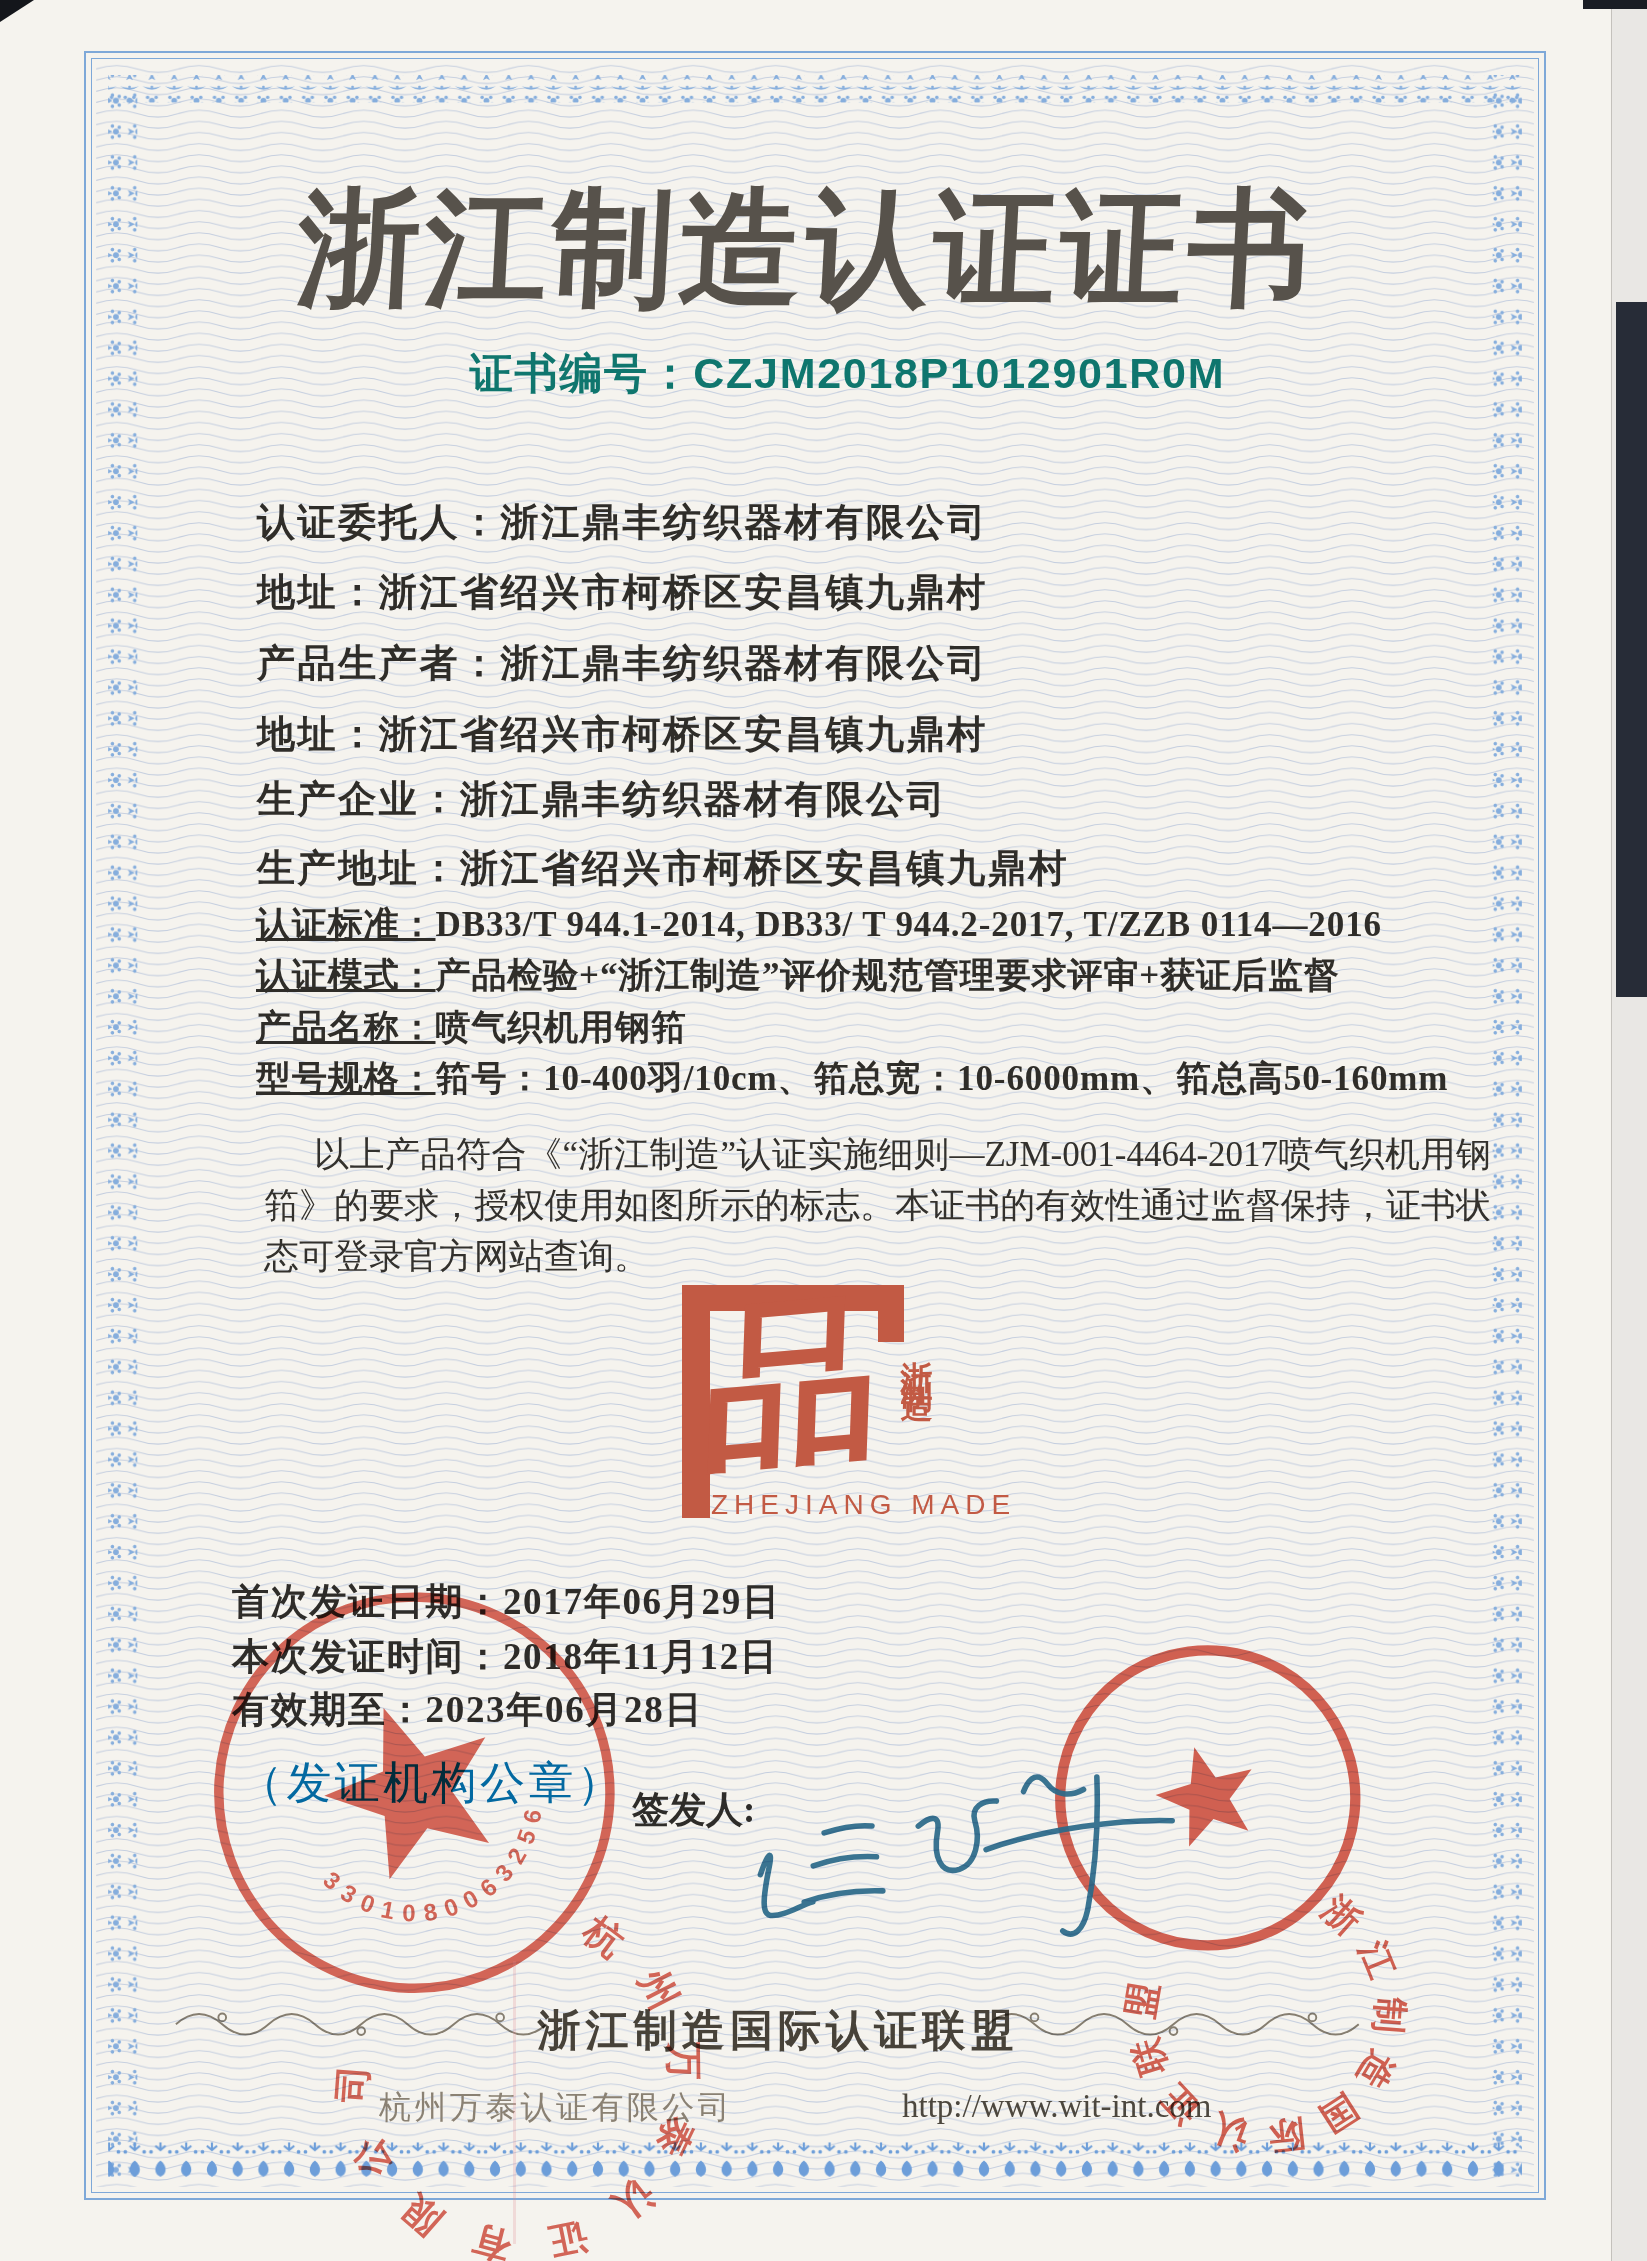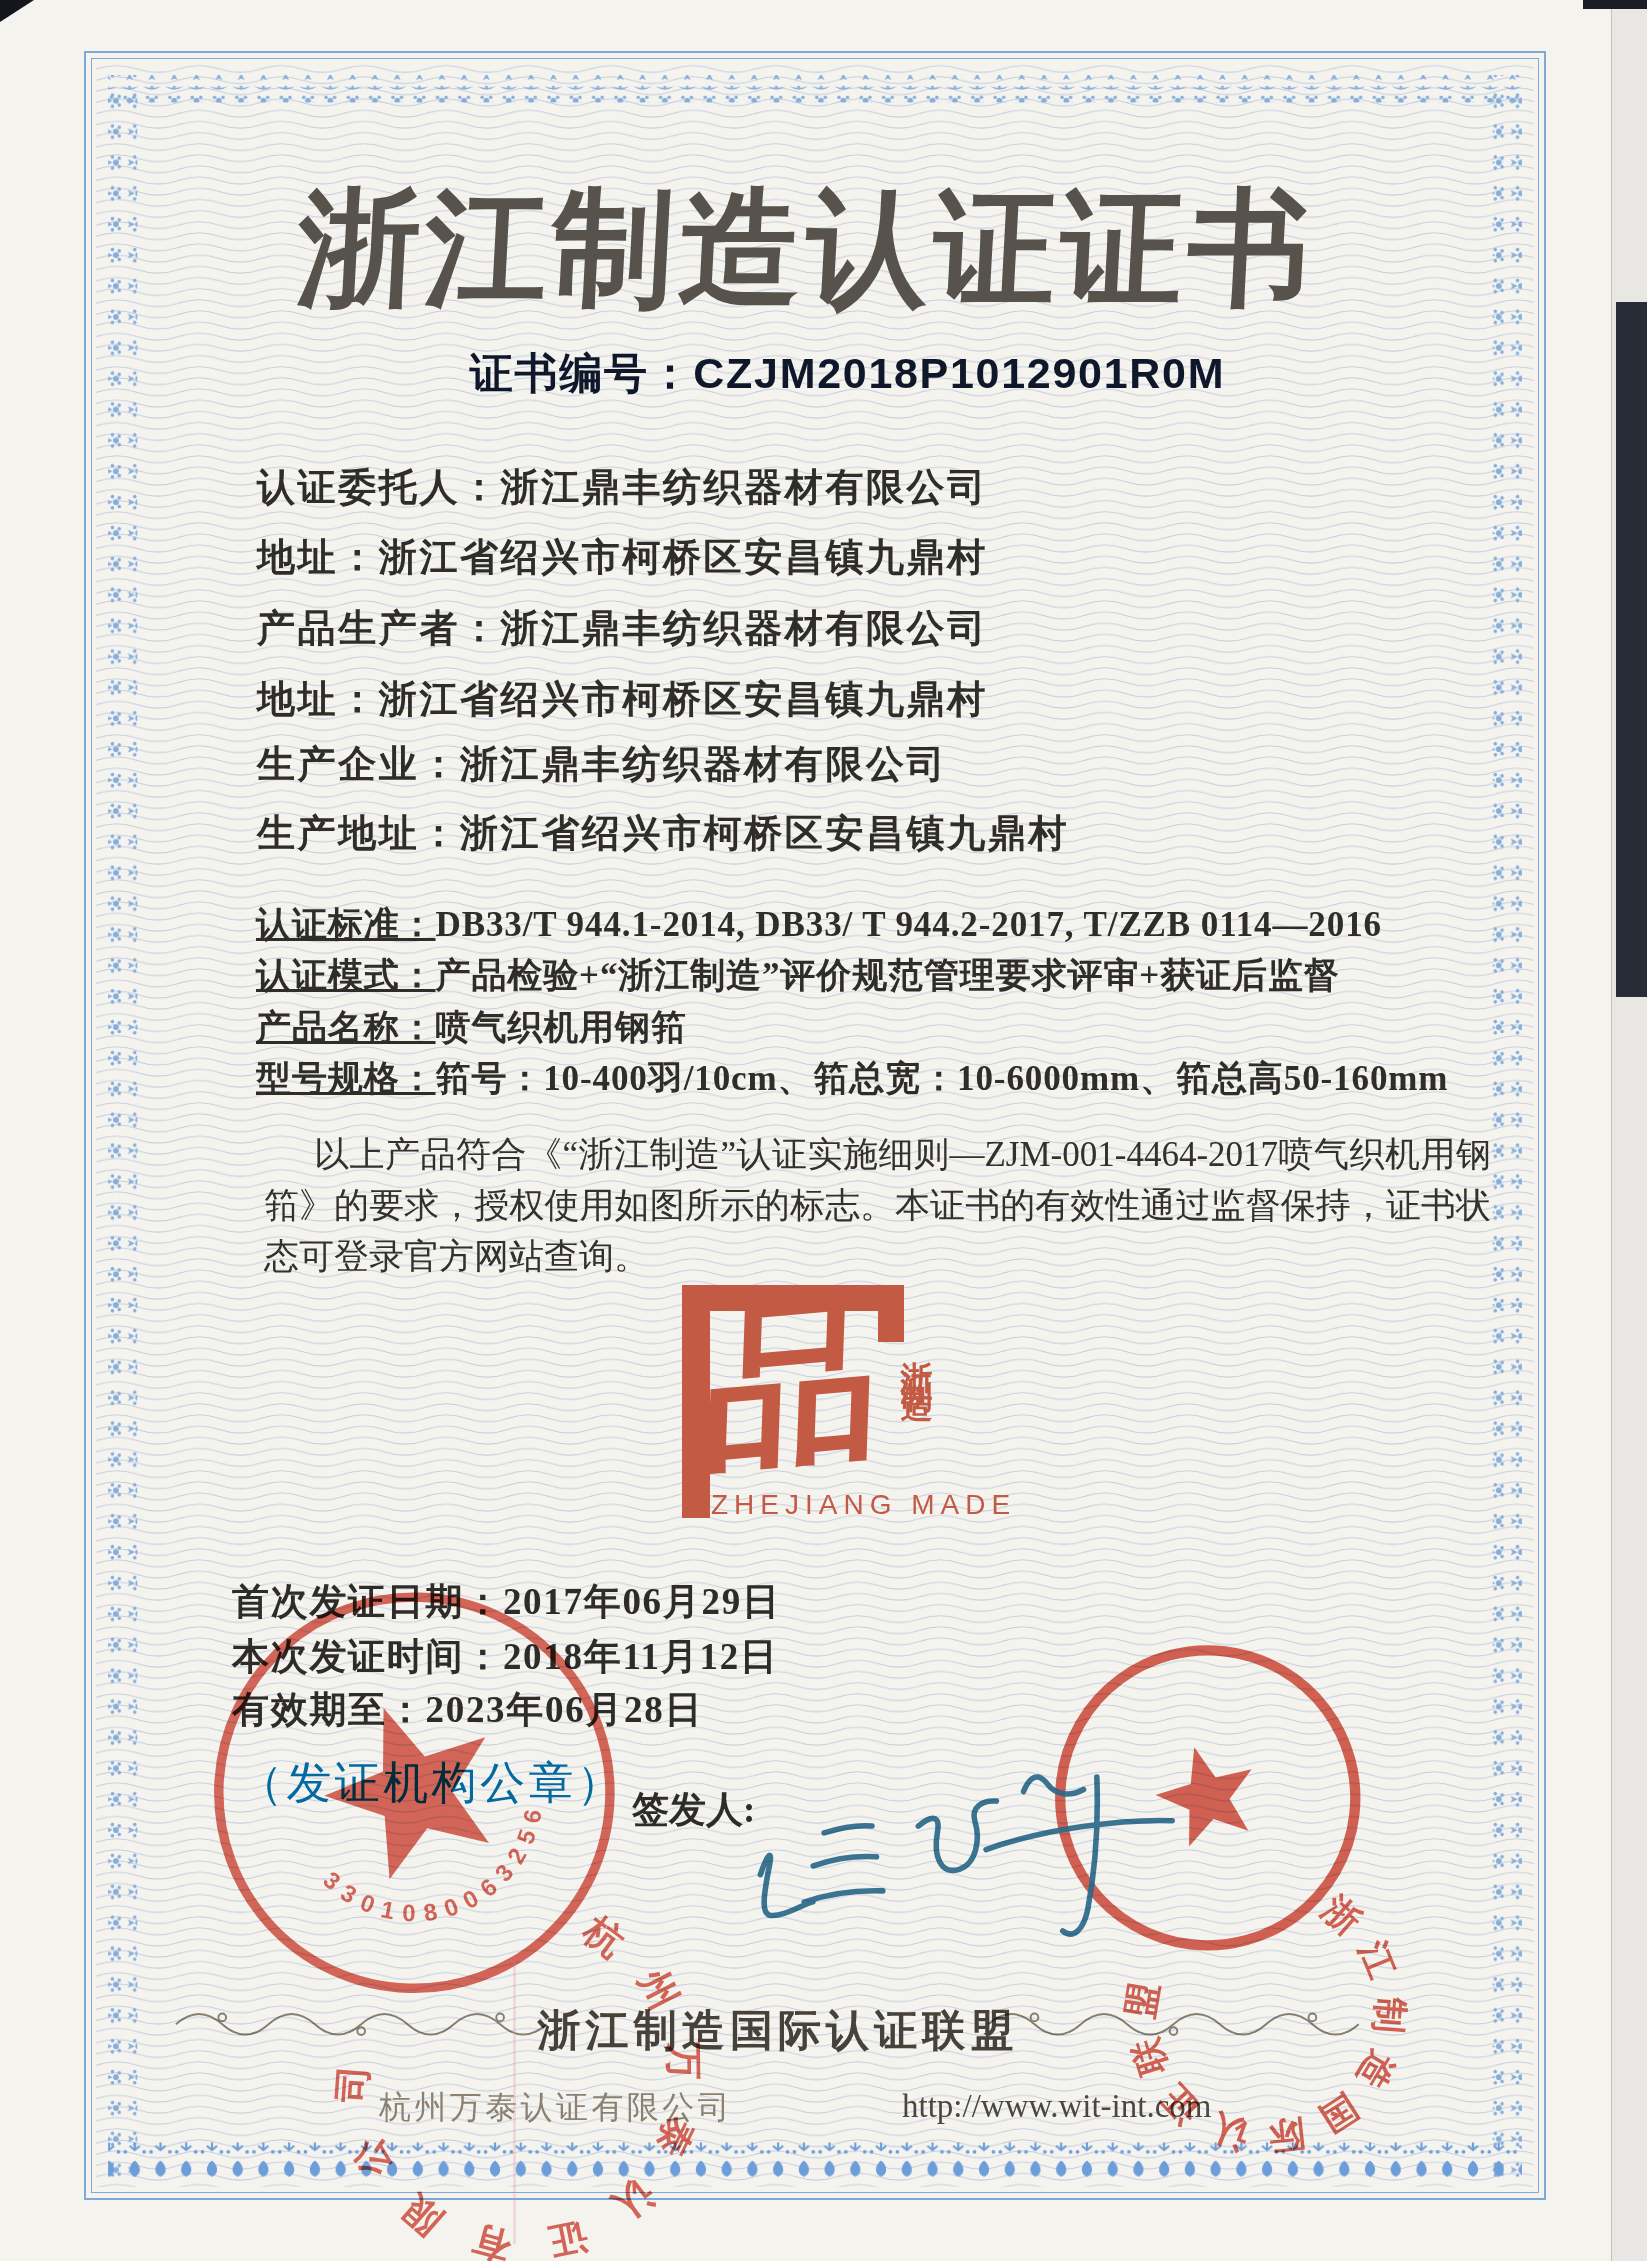--- a/index.html
+++ b/index.html
@@ -12,24 +12,24 @@
   #frame-outer{left:84px;top:51px;width:1458px;height:2145px;border:2.6px solid #7ea8d8;}
   #frame-inner{left:5.1px;top:5.1px;right:5.1px;bottom:5.1px;border:1.7px solid #7ea8d8;position:absolute;}
   #waves-svg{left:96px;top:63px;}
   #ornament-svg{left:96px;top:63px;}
 
   
   #title{left:0;top:168px;width:1613px;text-align:center;font-family:"DejaVu Serif",serif;
          font-weight:bold;font-size:122px;letter-spacing:5.1px;color:#57524b;
          transform:skewX(-3deg) scaleY(1.04);}
   #certno{left:48px;top:345px;width:1599px;text-align:center;font-size:43px;font-weight:bold;
-          color:#0f172a;letter-spacing:1.7px;}
-
-  
-  .field{left:257px;font-size:38px;font-weight:bold;color:#2f2d29;letter-spacing:2.6px;}
+          color:#0f766e;letter-spacing:1.7px;}
+
+  
+  .field{left:257px;font-size:38px;font-weight:bold;color:#2f2d29;letter-spacing:2.6px;margin-top:35px;}
   .std{left:256px;font-size:35px;color:#2f2d29;letter-spacing:0.9px;}
   .std .lbl{font-weight:bold;font-family:"Liberation Sans",sans-serif;text-decoration:underline;}
   .std .val{font-family:"Liberation Serif",serif;font-weight:600;}
 
   #paragraph{left:250px;top:1129px;width:1227px;font-family:Liberation Serif, serif;
              font-size:35px;line-height:51px;color:#33312d;text-align:justify;text-indent:50px;margin-left:14px;}
 
   
   #logo{left:682px;top:1285px;width:250px;height:233px;}
   .logo-red{background:#c25a44;}

